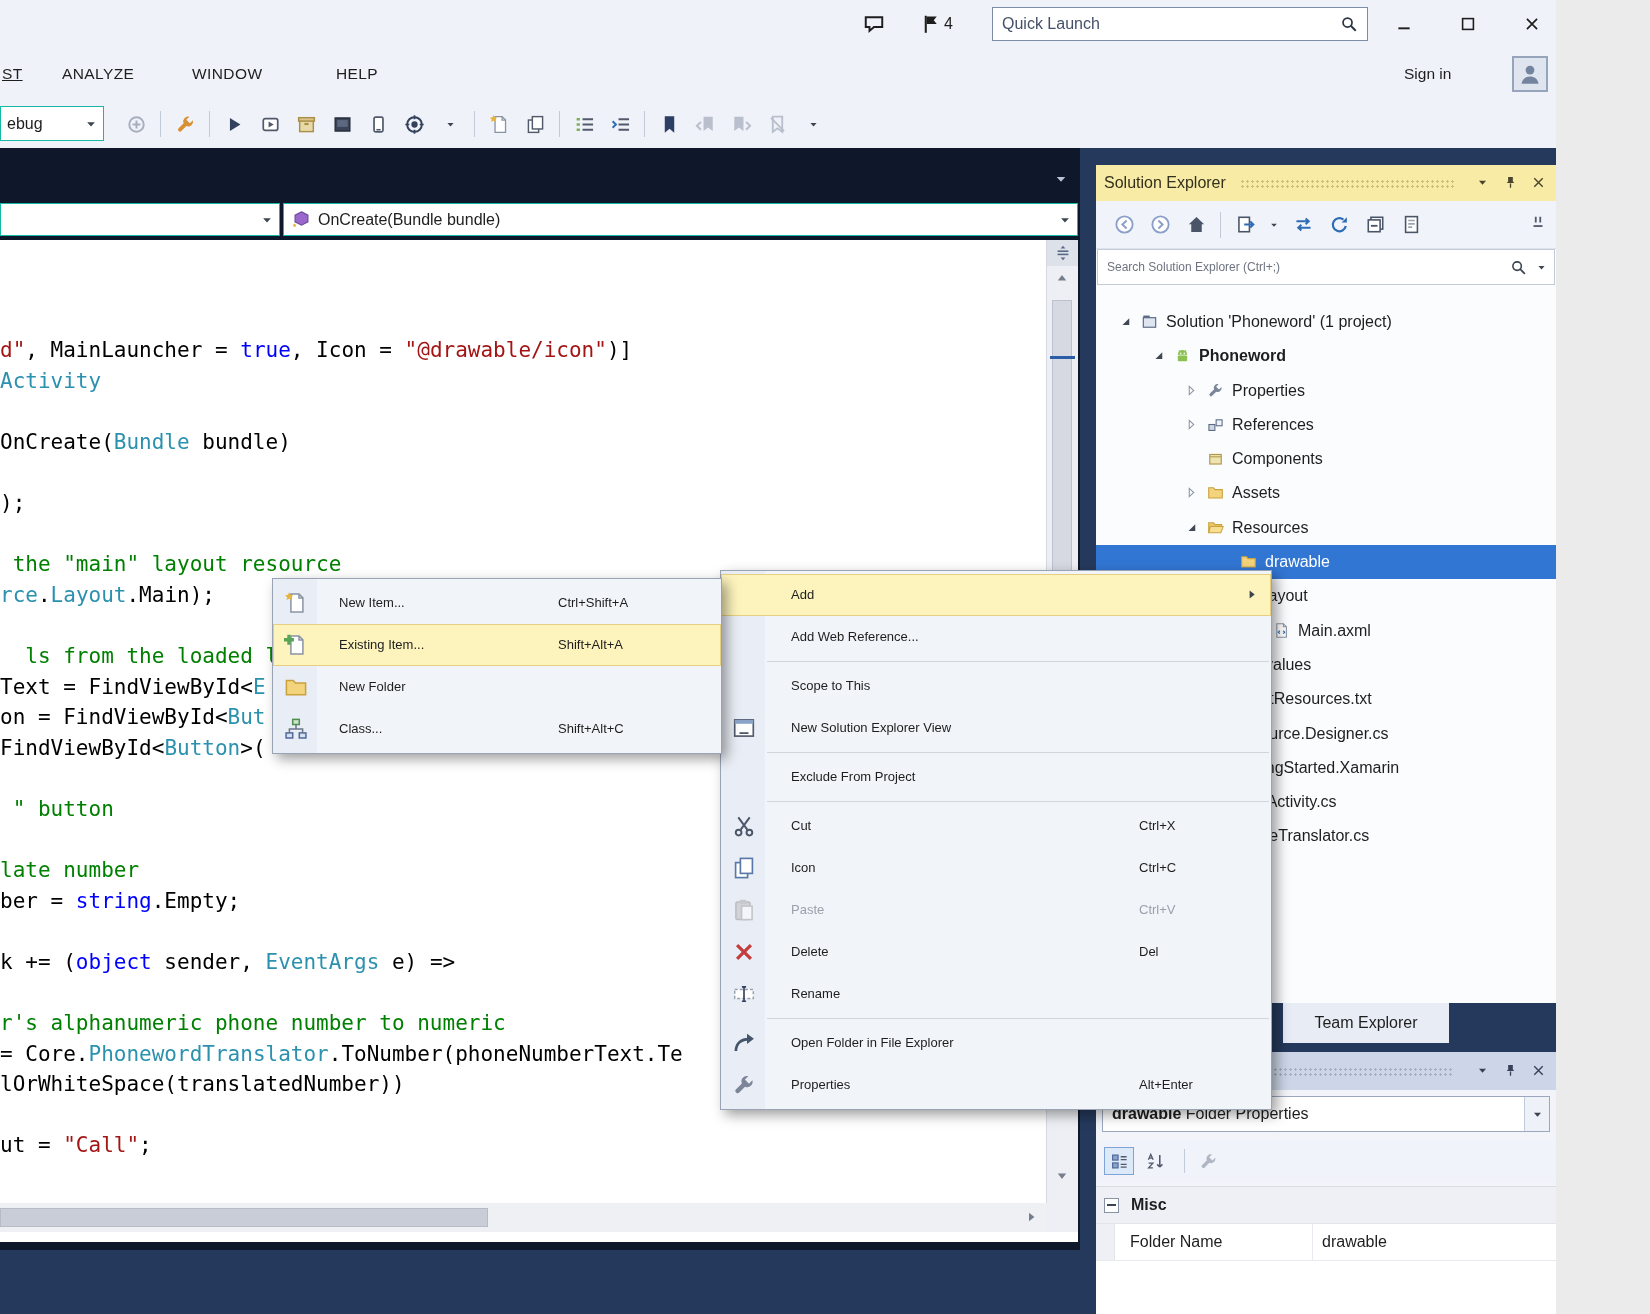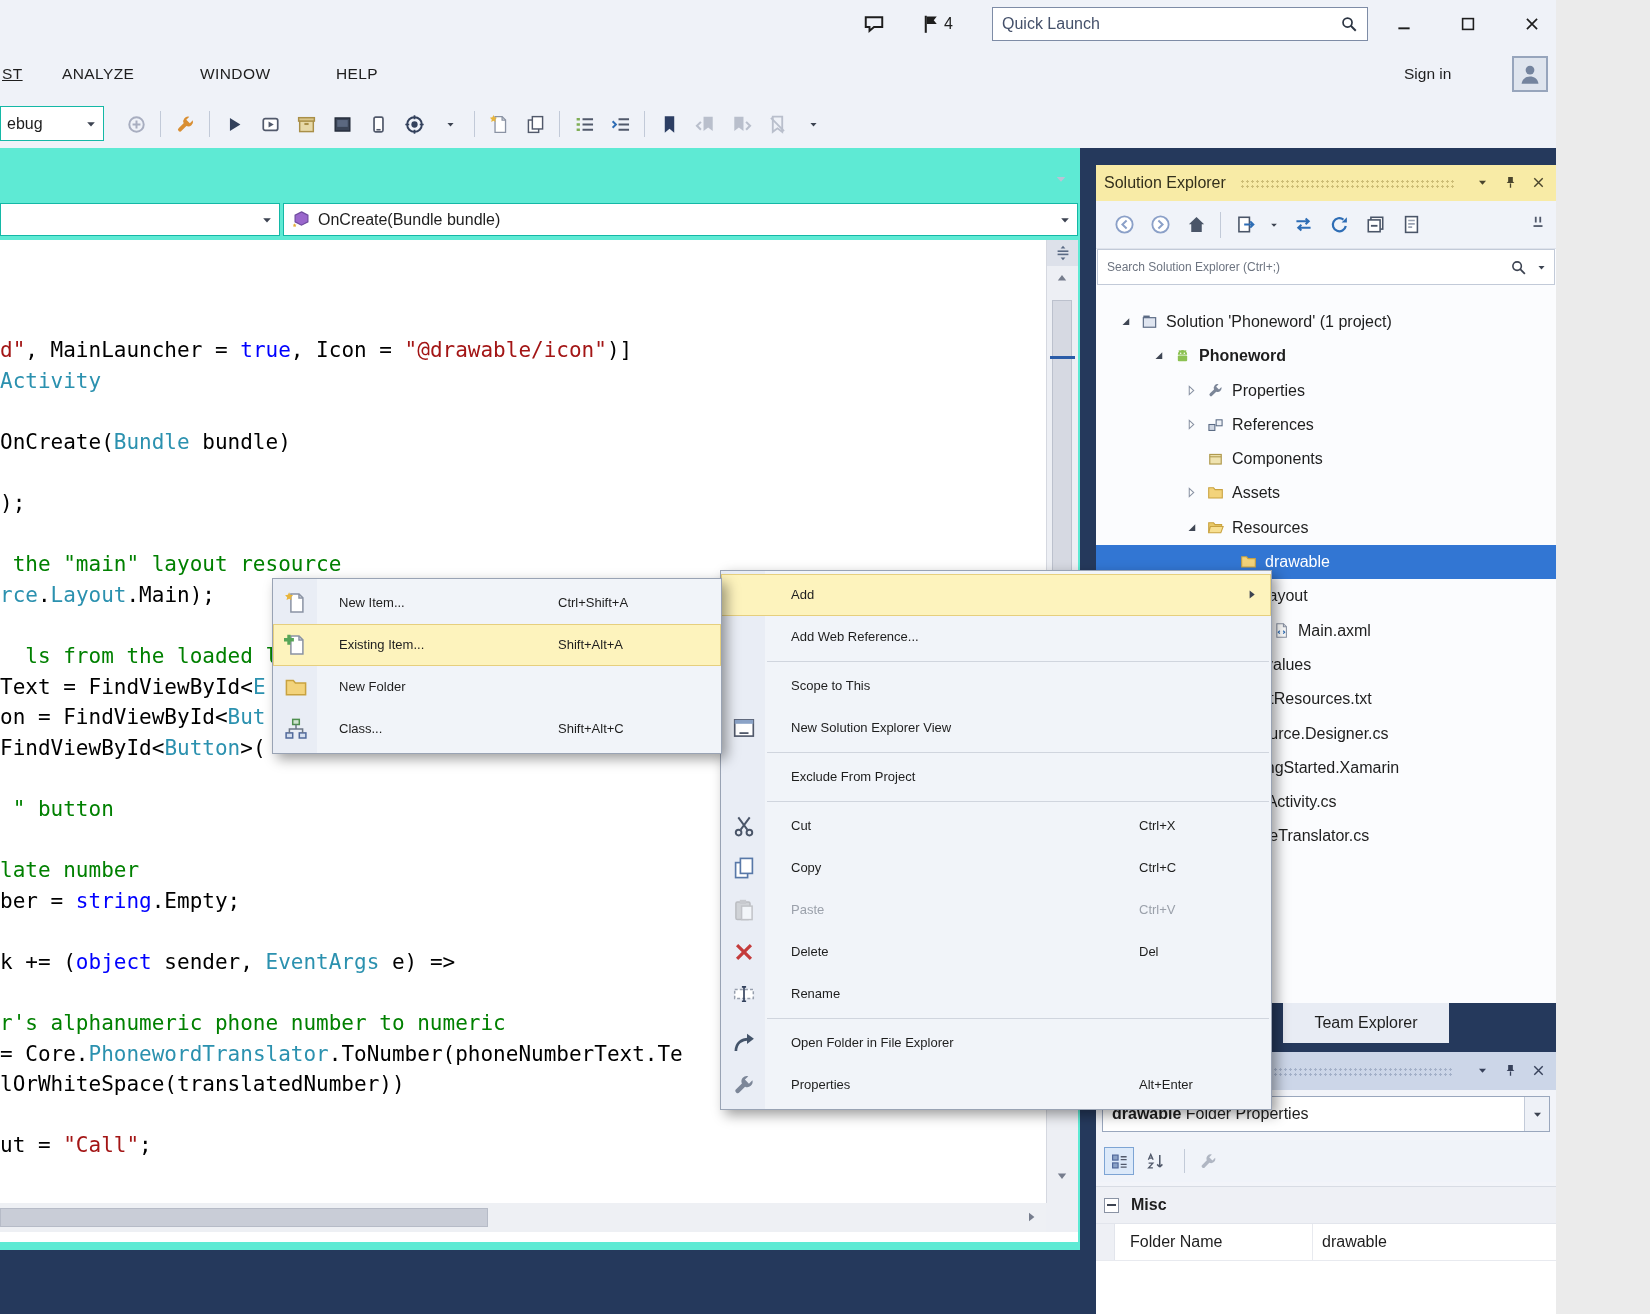--- a/index.html
+++ b/index.html
@@ -41,21 +41,21 @@
   .tbtn{width:32px;height:32px;display:flex;align-items:center;justify-content:center;background:none;border:none;padding:0;margin:0 2px;}
   .tbtn .i{width:21px;height:21px;}
   .tbtn.small .i{width:13px;height:13px;color:#3c4351;}
   .tsep{width:1px;height:26px;background:#c2cad8;margin:0 6px;}
 
   
   .main-region{position:absolute;left:0;top:148px;width:1556px;height:1166px;background:#25395c;}
   .desktop-strip{position:absolute;left:1556px;top:0;width:94px;height:1314px;background:#ebebeb;}
 
   
-  .editor-group{position:absolute;left:0;top:148px;width:1080px;height:1102px;background:#5eead4;}
+  .editor-group{position:absolute;left:0;top:148px;width:1080px;height:1102px;background:#0f172a;}
   .well-caret{position:absolute;left:1052px;top:22px;width:18px;height:18px;color:#b9c3d6;}
   .nav-combo-left{position:absolute;left:0;top:55px;width:280px;height:33px;}
   .nav-combo-right{position:absolute;left:283px;top:55px;width:795px;height:33px;}
   .method-i{width:19px;height:19px;margin-left:8px;flex:none;}
   .nav-text{font-size:16px;color:#1e1e1e;margin-left:7px;white-space:nowrap;}
   .code-viewport{position:absolute;left:0;top:92px;width:1046px;height:963px;background:#fff;overflow:hidden;}
   #code-lines{position:absolute;left:0;top:95px;}
   .code-line{height:30.6px;white-space:pre;font-family:"DejaVu Sans Mono",monospace;font-size:21px;line-height:30.6px;color:#000;}
   .tok-kw{color:#0000ff}.tok-ty{color:#2b91af}.tok-str{color:#a31515}.tok-com{color:#008000}.tok-pln{color:#000}
   .vscroll{position:absolute;left:1046px;top:92px;width:32px;height:963px;background:#edeff4;border-left:1px solid #d5d8e0;box-sizing:border-box;}
@@ -180,21 +180,21 @@
             </svg></span></button>
       <button class="caption-btn btn-close"><span class="i"><svg viewBox="0 0 16 16" xmlns="http://www.w3.org/2000/svg">
               <path d="M3.5 3.5l9 9m0-9l-9 9" stroke="currentColor" stroke-width="1.5"></path>
             </svg></span></button>
     </div>
 
     <div class="menubar">
       <div id="menu-items">
           <span class="menu-item" style="left: 2px; text-decoration: underline;">ST</span>
           <span class="menu-item" style="left: 62px;">ANALYZE</span>
-          <span class="menu-item" style="left: 200px;">WINDOW</span>
+          <span class="menu-item" style="left: 192px;">WINDOW</span>
           <span class="menu-item" style="left: 336px;">HELP</span>
         </div>
       <span class="sign-in">Sign in</span>
       <button class="avatar-btn"><span class="i"><svg viewBox="0 0 16 16" xmlns="http://www.w3.org/2000/svg">
               <circle cx="8" cy="5.6" r="2.7" fill="currentColor"></circle>
               <path d="M2.8 14c.4-3 2.6-4.4 5.2-4.4s4.8 1.4 5.2 4.4z" fill="currentColor"></path>
             </svg></span></button>
     </div>
 
     <div class="toolbar">
@@ -878,21 +878,21 @@
         <span class="lbl">Cut</span>
         <span class="sc">Ctrl+X</span>
       </div>
       <div class="mi">
         <span class="i mic">
           <svg viewBox="0 0 16 16" xmlns="http://www.w3.org/2000/svg">
             <rect x="2.4" y="4.4" width="8" height="10" fill="#fff" stroke="#5878a8" stroke-width="1.1"></rect>
             <rect x="5.6" y="1.6" width="8" height="10" fill="#fff" stroke="#5878a8" stroke-width="1.1"></rect>
           </svg>
         </span>
-        <span class="lbl">Copy</span>
+        <span class="lbl">Icon</span>
         <span class="sc">Ctrl+C</span>
       </div>
       <div class="mi disabled">
         <span class="i mic">
           <svg viewBox="0 0 16 16" xmlns="http://www.w3.org/2000/svg">
             <rect x="2.6" y="2.6" width="9.4" height="11.8" rx="1" fill="#cdb183" stroke="#9a8150" stroke-width="1"></rect>
             <rect x="5.2" y="1.2" width="4.2" height="2.8" fill="#98a0ae"></rect>
             <rect x="6.4" y="5.4" width="7" height="9" fill="#fff" stroke="#8a93a4" stroke-width="1"></rect>
           </svg>
         </span>

